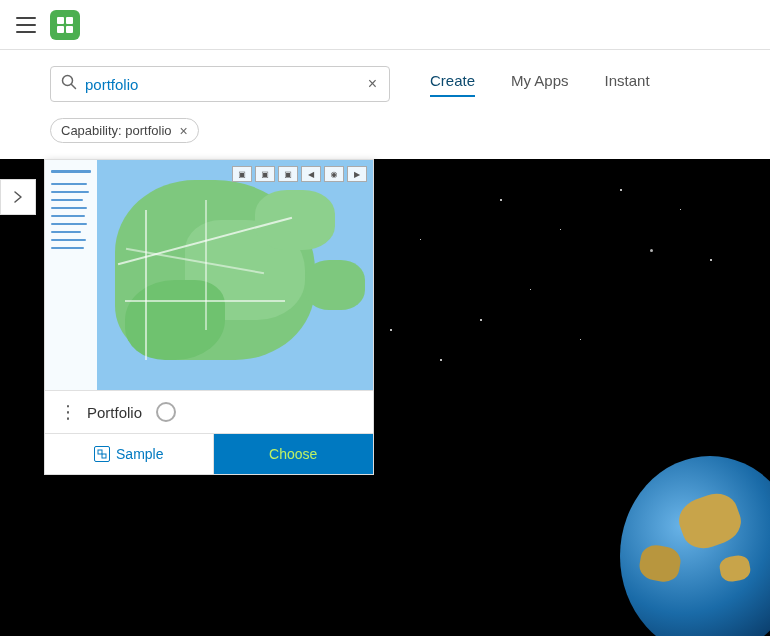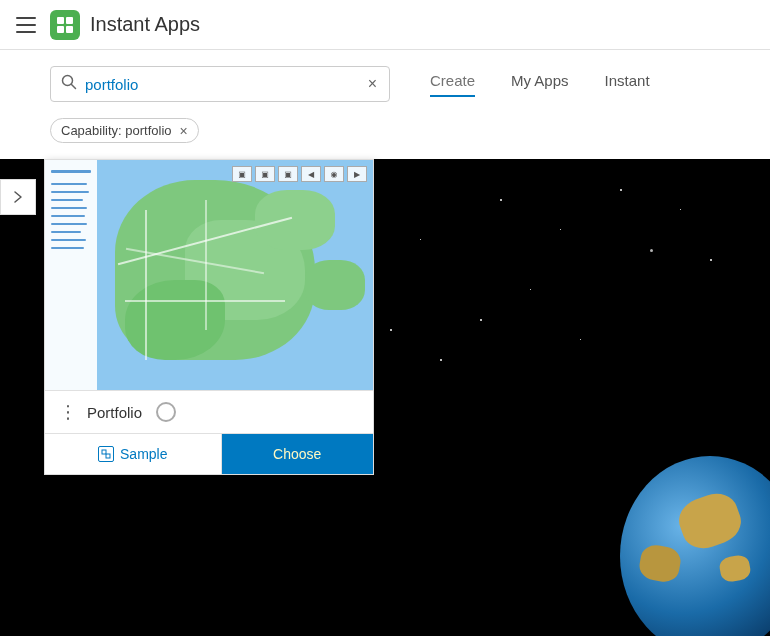--- a/index.html
+++ b/index.html
@@ -90,21 +90,21 @@
     }
     .tab {
       font-size: 15px;
       color: #555;
       cursor: pointer;
       padding-bottom: 6px;
       border-bottom: 2px solid transparent;
       text-decoration: none;
     }
     .tab.active {
-      color: #737373;
+      color: #0c4a6e;
       border-bottom: 2px solid #0079c1;
     }
 
     
     .filter-row {
       padding: 0 50px 16px 50px;
       background: #fff;
     }
     .filter-chip {
       display: inline-flex;
@@ -268,24 +268,24 @@
       border: 1px solid #0079c1;
       border-radius: 2px;
       display: flex;
       align-items: center;
       justify-content: center;
       font-size: 10px;
       color: #0079c1;
     }
     .btn-choose {
       flex: 1;
-      padding: 0;
+      padding: 8px;
       background: #0079c1;
       border: none;
-      color: #fef9c3;
+      color: #bef264;
       font-size: 14px;
       font-weight: 500;
       cursor: pointer;
     }
 
     
     .space-bg {
       position: absolute;
       left: 0;
       top: 0;
@@ -327,21 +327,20 @@
     <span></span>
   </div>
   <div class="app-logo">
     <svg viewBox="0 0 20 20" fill="none" xmlns="http://www.w3.org/2000/svg">
       <rect x="2" y="2" width="7" height="7" fill="#fff" rx="1"></rect>
       <rect x="11" y="2" width="7" height="7" fill="#fff" rx="1"></rect>
       <rect x="2" y="11" width="7" height="7" fill="#fff" rx="1"></rect>
       <rect x="11" y="11" width="7" height="7" fill="#fff" rx="1"></rect>
     </svg>
   </div>
-  <span class="app-title">Instant Apps</span>
 </div>
 
 <div class="search-tabs-row">
   <div class="search-box">
     <span class="search-icon-svg">
       <svg width="16" height="16" viewBox="0 0 16 16" fill="none">
         <circle cx="6.5" cy="6.5" r="5" stroke="#666" stroke-width="1.5"></circle>
         <line x1="10.5" y1="10.5" x2="14.5" y2="14.5" stroke="#666" stroke-width="1.5" stroke-linecap="round"></line>
       </svg>
     </span>

